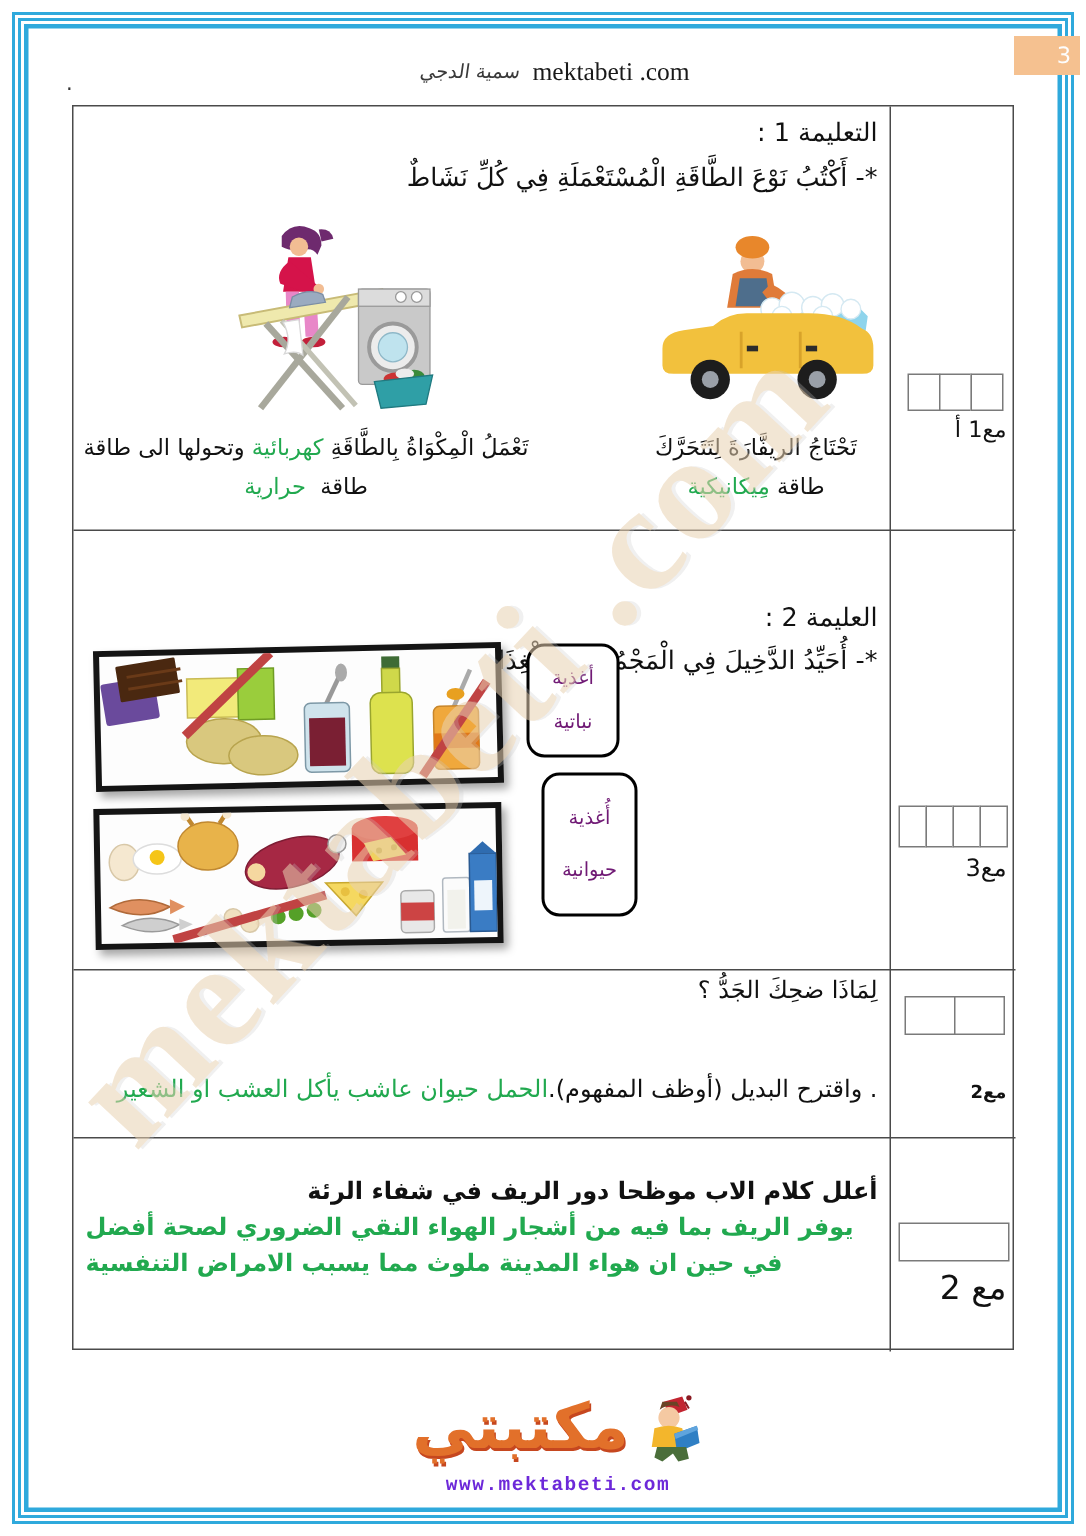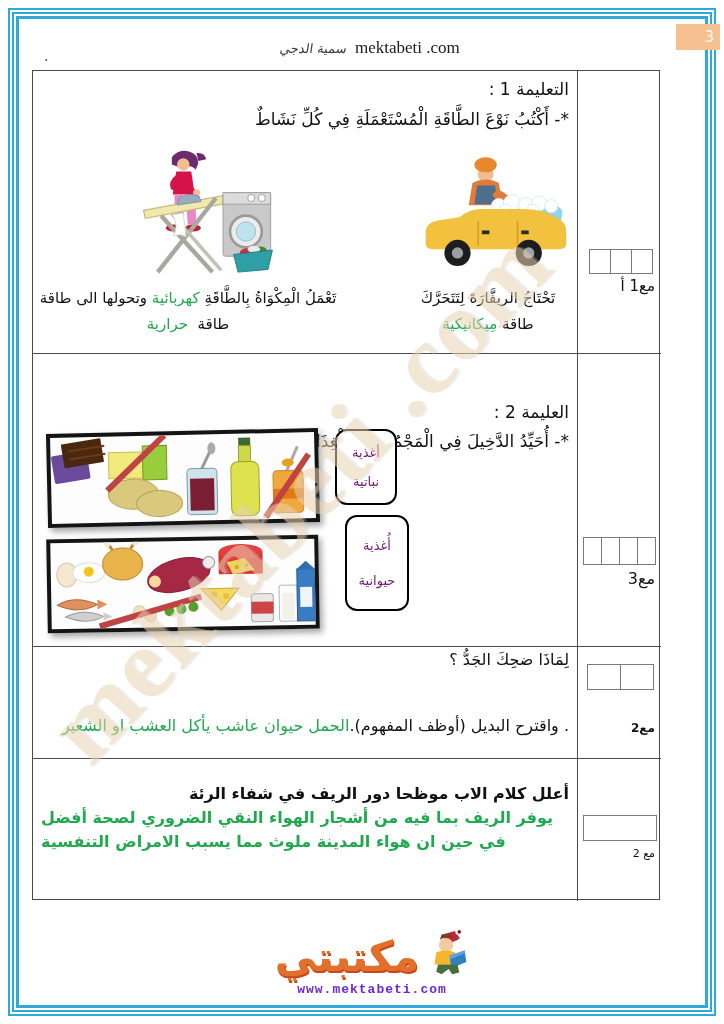--- a/index.html
+++ b/index.html
@@ -20,21 +20,21 @@
     text-align:right;line-height:26px;padding-right:6px;box-sizing:border-box;
   }
   
   .hdr-site{position:absolute;left:355px;top:38px;font-family:"Liberation Serif",serif;
     font-size:17px;color:#1a1a1a;z-index:2;}
   .hdr-hand{position:absolute;left:280px;top:41px;font-size:13px;color:#3a3a3a;
     transform:skewX(-8deg);z-index:2;}
   .hdr-dot{position:absolute;left:44px;top:48px;font-size:14px;color:#333;z-index:2;}
   
   .sheet{
-    position:absolute;left:32px;top:70px;width:628px;height:830px;
+    position:absolute;left:48px;top:70px;width:628px;height:830px;
     border:1px solid #4a4a4a;box-sizing:border-box;background:transparent;z-index:2;
   }
   .vline{position:absolute;left:544px;top:0;height:830px;border-left:1px solid #4a4a4a;}
   .hline{position:absolute;left:0;width:628px;border-top:1px solid #4a4a4a;}
   .rtl{direction:rtl;}
   .txt{position:absolute;direction:rtl;text-align:right;color:#111;}
   .b{font-weight:bold;}
   .green{color:#21a94f;}
   .cap{font-weight:normal;font-size:15px;line-height:1.7;text-align:center;}
   
@@ -50,21 +50,21 @@
   
   .watermark{
     position:absolute;left:66px;top:688px;width:900px;z-index:4;pointer-events:none;
     transform:rotate(-47deg);transform-origin:left center;
     font-family:"Liberation Serif",serif;font-weight:bold;font-size:100px;
     color:#e9d2b2;opacity:.55;letter-spacing:2px;white-space:nowrap;
     text-shadow:2px 2px 0 rgba(200,200,200,.5);
   }
   
   .logo-wrap{position:absolute;left:262px;top:928px;width:220px;z-index:2;text-align:center;}
-  .logo-row{display:flex;align-items:flex-end;justify-content:center;gap:4px;}
+  .logo-row{display:flex;align-items:flex-start;justify-content:center;gap:4px;}
   .logo-ar{font-size:42px;font-weight:bold;color:#e2702a;
     text-shadow:1px 2px 0 #c6471f;direction:rtl;line-height:1.1;
     font-family:"DejaVu Sans",sans-serif;}
   .logo-url{font-size:13px;font-weight:bold;color:#6d28d9;letter-spacing:1px;
     font-family:Liberation Mono, monospace;margin-top:2px;}
 </style>
 </head>
 <body>
 
 <div class="frame"></div>
@@ -309,21 +309,21 @@
     <div class="cell" style="width:34px;height:26px;"></div>
     <div class="cell" style="width:34px;height:26px;margin-left:-1px;"></div>
   </div>
   <div class="score-label" style="left:544px;top:650px;width:78px;font-size:12px;font-weight:bold;">مع2</div>
 
   <div class="txt b" style="top:712px;right:90px;left:4px;font-size:16px;line-height:1.35;">أعلل كلام الاب موظحا دور الريف في شفاء الرئة</div>
   <div class="txt green b" style="top:735px;right:90px;left:8px;width:532px;font-size:16px;line-height:1.5;text-align:left;">يوفر الريف بما فيه من أشجار الهواء النقي الضروري لصحة أفضل في حين ان هواء المدينة ملوث مما يسبب الامراض التنفسية</div>
   <div class="cells" style="left:550px;top:744px;">
     <div class="cell" style="width:74px;height:26px;"></div>
   </div>
-  <div class="score-label" style="left:544px;top:776px;width:78px;font-size:11px;">مع 2</div>
+  <div class="score-label" style="left:544px;top:776px;width:78px;font-size:22px;">مع 2</div>
 </div>
 
 <div class="watermark">mektabeti .com</div>
 
 <div class="logo-wrap">
   <div class="logo-row">
     <span class="logo-ar">مكتبتي</span>
     <svg width="46" height="52" viewBox="0 0 52 58">
       <path d="M22 7 l14 -4 4 10 -14 5 z" fill="#c22531"></path>
       <circle cx="41" cy="4" r="2" fill="#8a1a22"></circle>

